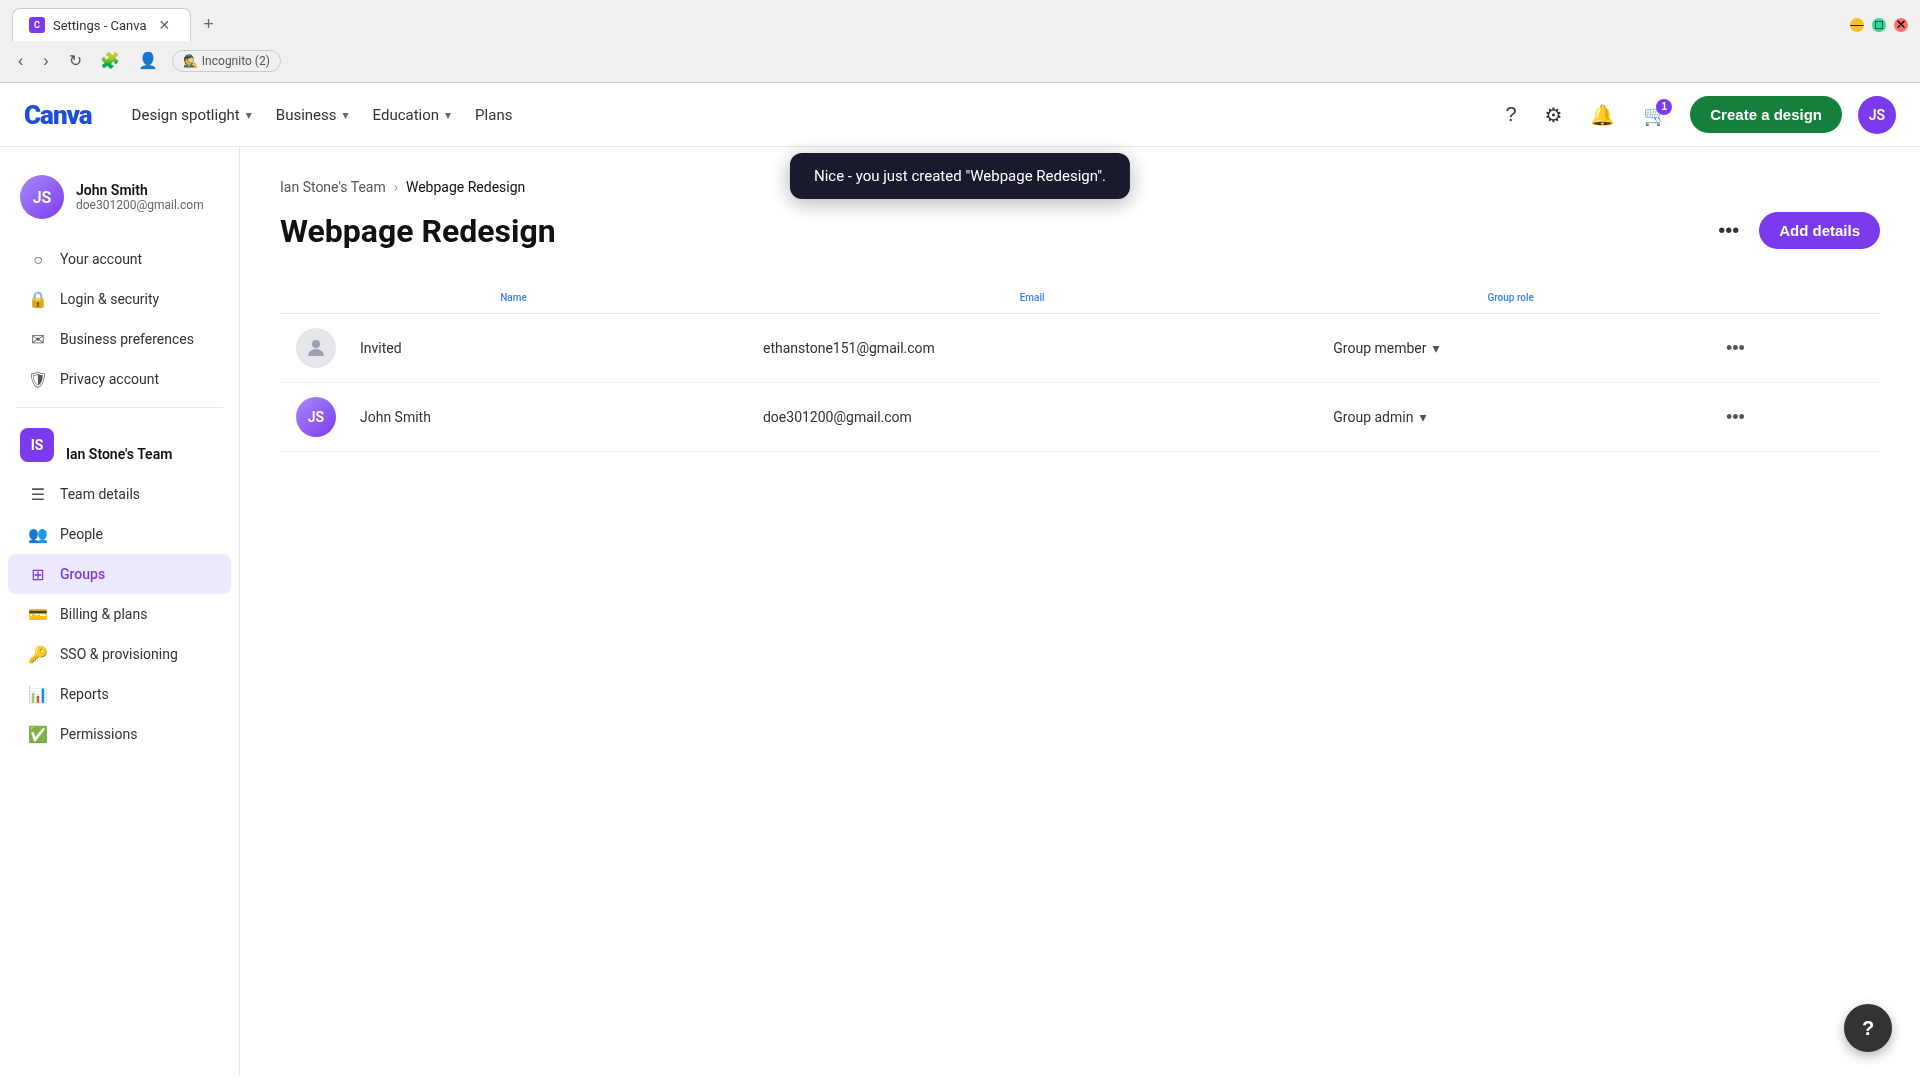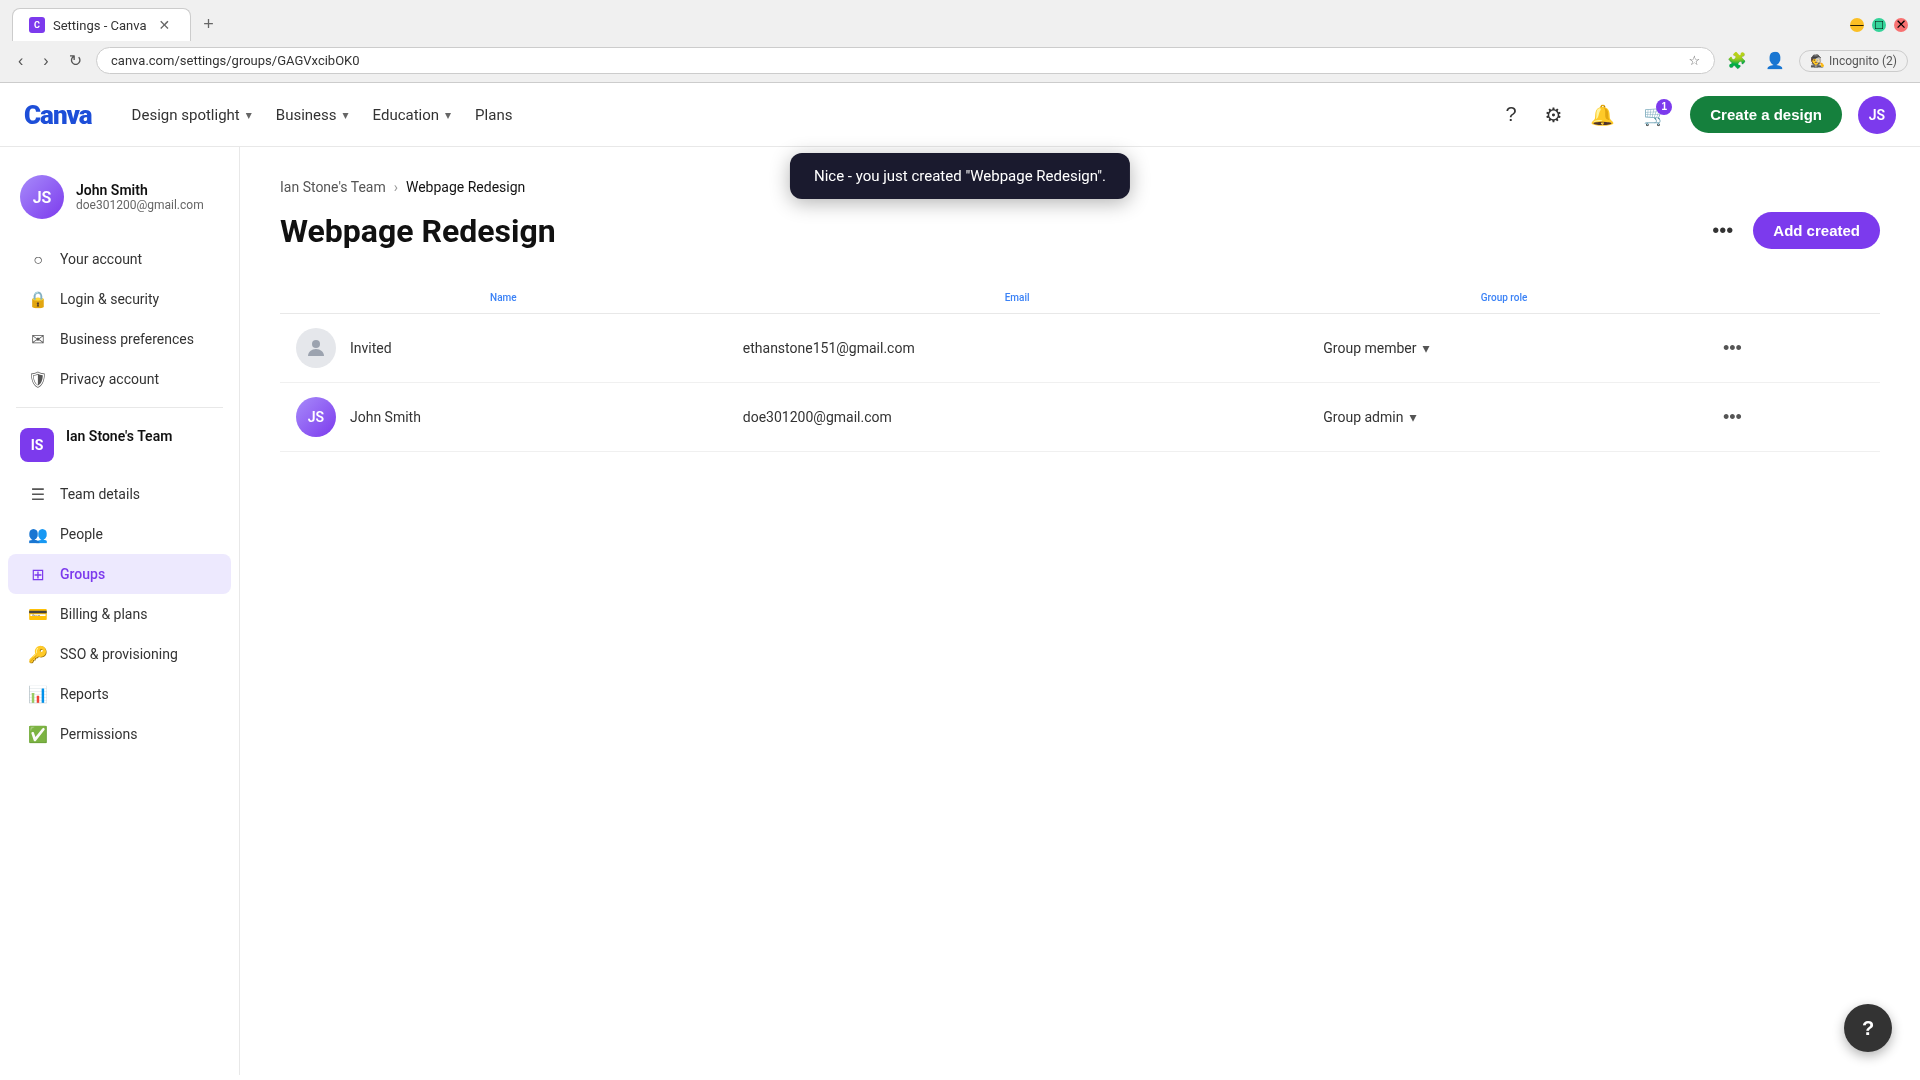--- a/index.html
+++ b/index.html
@@ -56,21 +56,21 @@
     .user-info { display: flex; flex-direction: column; }
     .user-name { font-size: 14px; font-weight: 600; color: #111; }
     .user-email { font-size: 12px; color: #666; }
 
     .sidebar-section { margin-bottom: 4px; }
     .sidebar-item { display: flex; align-items: center; gap: 12px; padding: 10px 20px; cursor: pointer; border-radius: 8px; margin: 0 8px; font-size: 14px; color: #333; }
     .sidebar-item.active { background: #ede9fe; color: #7c3aed; font-weight: 500; }
     .sidebar-icon { width: 20px; height: 20px; flex-shrink: 0; display: flex; align-items: center; justify-content: center; font-size: 16px; color: #555; }
     .sidebar-item.active .sidebar-icon { color: #7c3aed; }
 
-    .sidebar-team-header { display: flex; align-items: flex-start; gap: 12px; padding: 12px 20px; cursor: pointer; }
+    .sidebar-team-header { display: flex; align-items: flex-end; gap: 12px; padding: 12px 20px; cursor: pointer; }
     .team-avatar { width: 34px; height: 34px; border-radius: 8px; background: #7c3aed; color: white; display: flex; align-items: center; justify-content: center; font-size: 14px; font-weight: 700; flex-shrink: 0; }
     .team-name { font-size: 14px; font-weight: 600; color: #111; }
 
     .sidebar-divider { height: 1px; background: #e8e8e8; margin: 8px 16px; }
 
     
     .content-area { flex: 1; overflow-y: auto; padding: 32px 40px; }
 
     
     .breadcrumb { display: flex; align-items: center; gap: 8px; margin-bottom: 16px; }
@@ -85,21 +85,21 @@
     .more-btn { background: none; border: none; cursor: pointer; font-size: 20px; color: #333; padding: 8px; border-radius: 8px; }
     .add-people-btn { background: #7c3aed; color: white; border: none; border-radius: 24px; padding: 10px 20px; font-size: 15px; font-weight: 600; cursor: pointer; }
 
     
     .table { width: 100%; border-collapse: collapse; }
     .table thead tr { border-bottom: 1px solid #e8e8e8; }
     .table th { text-align: center; padding: 10px 16px; font-size: 10px; font-weight: 500; color: #3b82f6; }
     .table tbody tr { border-bottom: 1px solid #f0f0f0; }
     .table td { padding: 14px 16px; font-size: 14px; color: #333; vertical-align: middle; }
 
-    .member-cell { display: flex; align-items: center; gap: 14px; }
+    .member-cell { display: flex; align-items: center; gap: 24px; }
     .member-avatar { width: 40px; height: 40px; border-radius: 50%; background: #e0e0e0; overflow: hidden; flex-shrink: 0; display: flex; align-items: center; justify-content: center; }
     .member-avatar-invited { background: #e5e7eb; color: #9ca3af; font-size: 20px; }
     .member-avatar-js { background: transparent; overflow: hidden; }
     .member-avatar-js-inner { width: 100%; height: 100%; background: linear-gradient(135deg, #a78bfa 0%, #7c3aed 100%); display: flex; align-items: center; justify-content: center; color: white; font-size: 14px; font-weight: 600; }
 
     .role-select { display: flex; align-items: center; gap: 6px; font-size: 14px; color: #333; cursor: pointer; }
     .role-chevron { font-size: 14px; color: #555; }
 
     .row-more-btn { background: none; border: none; cursor: pointer; font-size: 18px; color: #555; padding: 6px; border-radius: 6px; }
 
@@ -120,26 +120,20 @@
     <div class="window-controls">
       <button class="win-btn win-min">—</button>
       <button class="win-btn win-max">□</button>
       <button class="win-btn win-close">✕</button>
     </div>
   </div>
   <div class="browser-addressbar">
     <button class="nav-btn">‹</button>
     <button class="nav-btn">›</button>
     <button class="nav-btn">↻</button>
-    <div class="address-bar">
-      <span class="address-text">canva.com/settings/groups/GAGVxcibOK0</span>
-      <div class="address-icons">
-        <span>☆</span>
-      </div>
-    </div>
     <div class="browser-right-icons">
       <button class="browser-icon-btn">🧩</button>
       <button class="browser-icon-btn">👤</button>
       <div class="incognito-badge">
         <span>🕵</span>
         <span>Incognito (2)</span>
       </div>
     </div>
   </div>
 </div>
@@ -262,21 +256,21 @@
       <div class="breadcrumb">
         <span class="breadcrumb-item">Ian Stone's Team</span>
         <span class="breadcrumb-sep">›</span>
         <span class="breadcrumb-current">Webpage Redesign</span>
       </div>
 
       <div class="page-header">
         <h1 class="page-title">Webpage Redesign</h1>
         <div class="header-actions">
           <button class="more-btn">•••</button>
-          <button class="add-people-btn">Add created</button>
+          <button class="add-people-btn">Add details</button>
         </div>
       </div>
 
       <table class="table">
         <thead>
           <tr>
             <th>Name</th>
             <th>Email</th>
             <th>Group role</th>
             <th></th>

